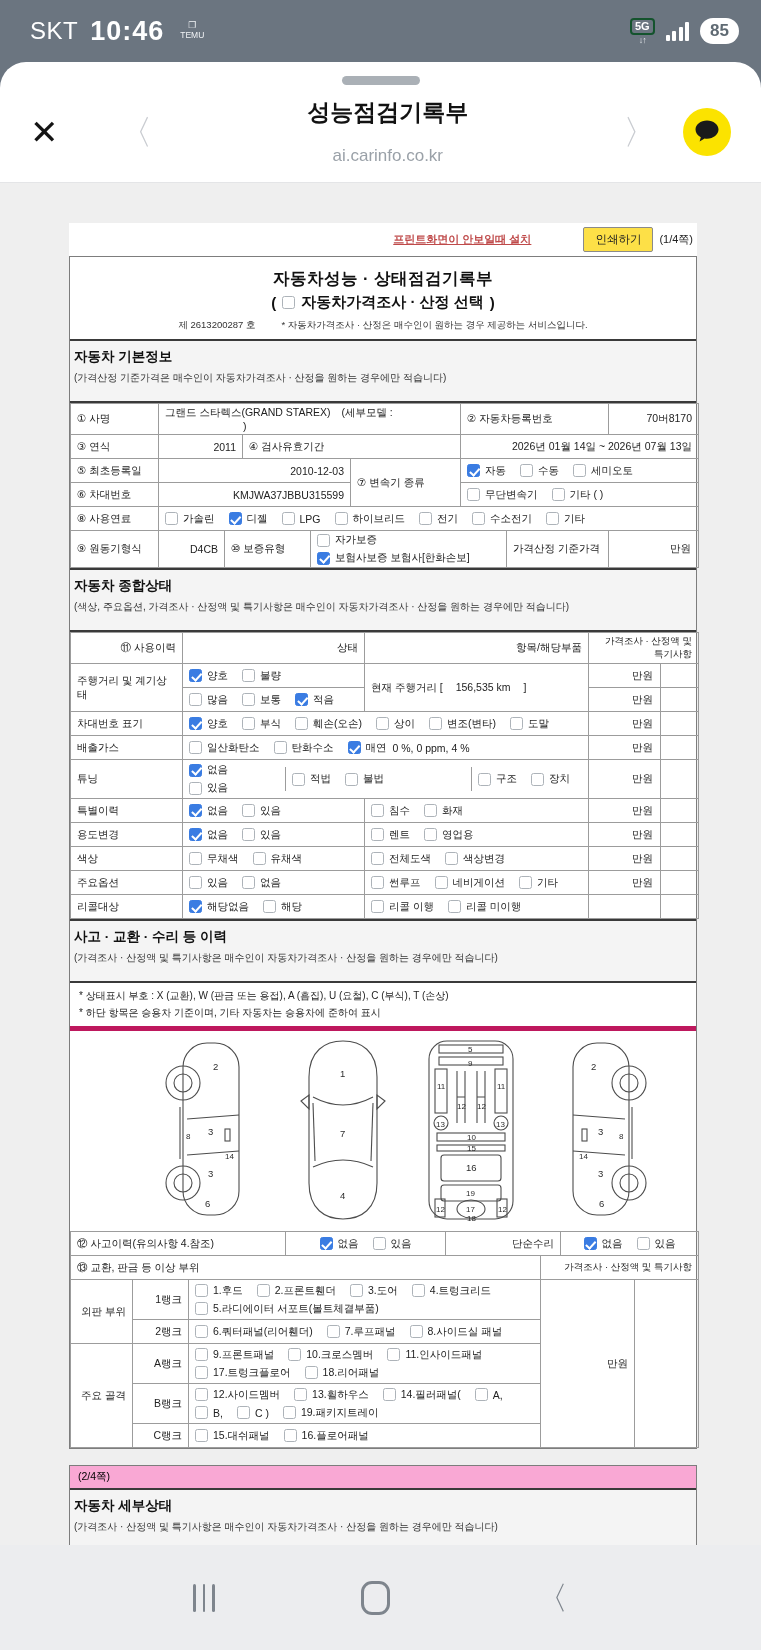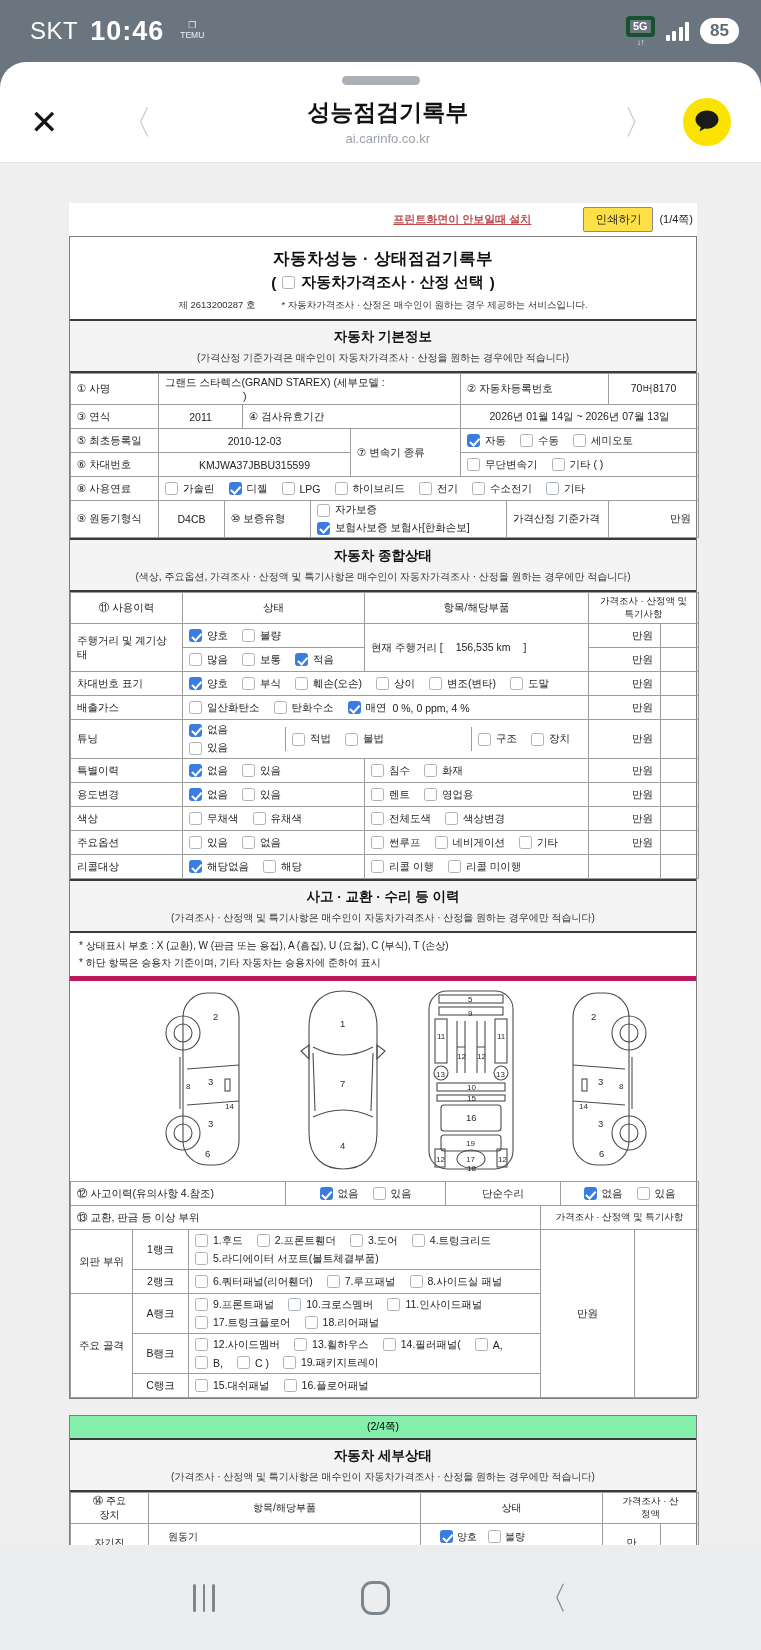--- a/index.html
+++ b/index.html
@@ -7,59 +7,59 @@
 body{font-family:"Liberation Sans","DejaVu Sans",sans-serif;background:#efefef;display:flex;flex-direction:column}
 
 .statusbar{height:88px;background:#6b7580;color:#fff;display:flex;padding:0 22px 26px 30px;flex:0 0 auto}
 .sb-left{display:flex;align-items:center;gap:12px}
 .sb-carrier{font-size:24px;letter-spacing:.5px;font-weight:400}
 .sb-time{font-size:27px;font-weight:bold;letter-spacing:1px}
 .temu{display:flex;flex-direction:column;align-items:center;font-size:8.5px;line-height:1.1;margin-left:4px;color:#f2f4f6}
 .temu-logo{font-size:9px}
 .sb-right{margin-left:auto;display:flex;align-items:center;gap:11px}
 .badge-5g{display:flex;flex-direction:column;align-items:center;line-height:1}
-.badge-5g .b5{border:4px solid #14532d;border-radius:4px;font-size:11px;font-weight:bold;padding:1px 3px}
+.badge-5g .b5{border:2px solid #14532d;border-radius:4px;font-size:11px;font-weight:bold;padding:1px 3px}
 .badge-5g .arr{font-size:9px;margin-top:1px;letter-spacing:-1px;color:#dfe3e6}
 .sig{display:flex;align-items:flex-end;gap:2.5px;height:19px}
 .sig span{width:4px;background:#fff;border-radius:1px}
 .sig .s1{height:6px}.sig .s2{height:10px}.sig .s3{height:14px}.sig .s4{height:19px}
 .batt{background:#fff;color:#5f6a73;border-radius:14px;padding:3px 10px;font-size:17px;font-weight:bold}
 
 .sheet{background:#fff;border-radius:26px 26px 0 0;margin-top:-26px;padding-top:8px;flex:0 0 auto}
 .handle{width:78px;height:9px;border-radius:5px;background:#aab0b6;margin:6px auto 10px}
 .appbar{display:flex;align-items:center;padding:2px 30px 16px 30px}
 .x-icon{font-size:34px;font-weight:400;color:#141414;line-height:1}
 .chev{font-size:34px;color:#c9ccd1;line-height:1;font-family:"DejaVu Sans",sans-serif}
 .chev.left{margin-left:60px}
 .chev.right{margin-right:26px}
 .appbar-center{flex:1;text-align:center}
 .appbar-title{font-size:23px;font-weight:bold;color:#121212}
-.appbar-url{font-size:13px;color:#9aa1a8;margin-top:3px}
+.appbar-url{font-size:17px;color:#9aa1a8;margin-top:18px}
 .kakao{width:48px;height:48px;border-radius:50%;background:#fbe300;display:flex;align-items:center;justify-content:center;flex:0 0 auto}
 
 .content{flex:1 1 auto;overflow:hidden;background:#efefef;border-top:1px solid #e4e5e7}
 .canvas{width:628px;margin-left:69px}
 .toolbar{margin-top:40px;background:#fff;display:flex;align-items:center;justify-content:flex-end;padding:4px 4px;font-size:11.5px;gap:6px}
 .link-red{color:#bf4a4a;text-decoration:underline;font-weight:bold;margin-right:46px;font-size:11px}
 .btn-print{border:1px solid #8a8a8a;background:#fde047;padding:4px 11px;font-size:11.5px;color:#222;border-radius:2px}
 .pgno{font-size:11px;color:#222}
 .doc{border:1.5px solid #7d7d7d;background:#fff}
 .doc2{border:1.5px solid #7d7d7d;background:#fff;margin-top:16px}
-.p2bar{text-align:center;font-size:10.5px;padding:4px 8px;background:#86efac}
+.p2bar{text-align:left;font-size:10.5px;padding:4px 8px;background:#f9a8d4}
 .titleblock{text-align:center;padding:11px 0 7px}
 .t-main{font-size:16.5px;font-weight:bold;letter-spacing:.5px;color:#111}
 .t-sub{font-size:15px;font-weight:bold;margin-top:3px;color:#111;display:flex;align-items:center;justify-content:center;gap:6px}
 .t-meta{font-size:9.5px;color:#333;margin-top:7px;display:flex;justify-content:center;gap:26px}
-.sec{border-top:2.5px solid #3a3a3a;border-bottom:2px solid #3a3a3a;background:#f4f4f4;text-align:center;padding:7px 4px 6px}
+.sec{border-top:2.5px solid #3a3a3a;border-bottom:2px solid #3a3a3a;background:#f4f4f4;text-align:left;padding:7px 4px 16px}
 .sec .t{font-size:13.5px;font-weight:bold;color:#111}
 .sec .n{font-size:10px;color:#333;margin-top:5px}
 table{width:100%;border-collapse:collapse;table-layout:fixed}
 td{border:1px solid #9c9c9c;font-size:10.5px;color:#222;padding:2px 6px;height:24px;vertical-align:middle}
 td.lab{text-align:left}
-td.ctr{text-align:center}
+td.ctr{text-align:right}
 td.price{text-align:right;padding-right:7px}
 td.nopad{padding:0}
 .cb{flex:0 0 auto;width:13px;height:13px;border:1.5px solid #adb3b9;border-radius:2.5px;background:#fff;display:inline-block;vertical-align:-2px}
 .cb.on{background:#3a7ce2;border-color:#3a7ce2;position:relative}
 .cb.on::after{content:"";position:absolute;left:3.5px;top:0.5px;width:3.5px;height:7.5px;border:solid #fff;border-width:0 2px 2px 0;transform:rotate(42deg)}
 .cbi{display:inline-flex;align-items:center;gap:5px;margin-right:14px;white-space:nowrap}
 .cbi:last-child{margin-right:0}
 .cbg{display:flex;flex-wrap:wrap;align-items:center;row-gap:4px}
 .flexrow{display:flex;align-items:center}
 .seg{padding:3px 6px;display:flex;align-items:center;min-height:24px}
@@ -163,21 +163,21 @@
             <col style="width:108px">
             <col style="width:110px">
             <col style="width:148px">
             <col style="width:90px">
           </colgroup>
         <tbody>
             <tr>
           <td class="lab">① 사명</td>
           <td colspan="3" class="lab">
             <span>그랜드 스타렉스(GRAND STAREX)</span>
-            <span style="">(세부모델 :</span>
+            <span style="margin-left:8px">(세부모델 :</span>
             <span style="margin-left:78px">)</span>
           </td>
           <td class="lab">② 자동차등록번호</td>
           <td class="ctr">70버8170</td>
         </tr>
         <tr>
           <td class="lab">③ 연식</td>
           <td class="ctr">2011</td>
           <td colspan="2" class="lab">④ 검사유효기간</td>
           <td colspan="2" class="ctr">2026년 01월 14일 ~ 2026년 07월 13일</td>

